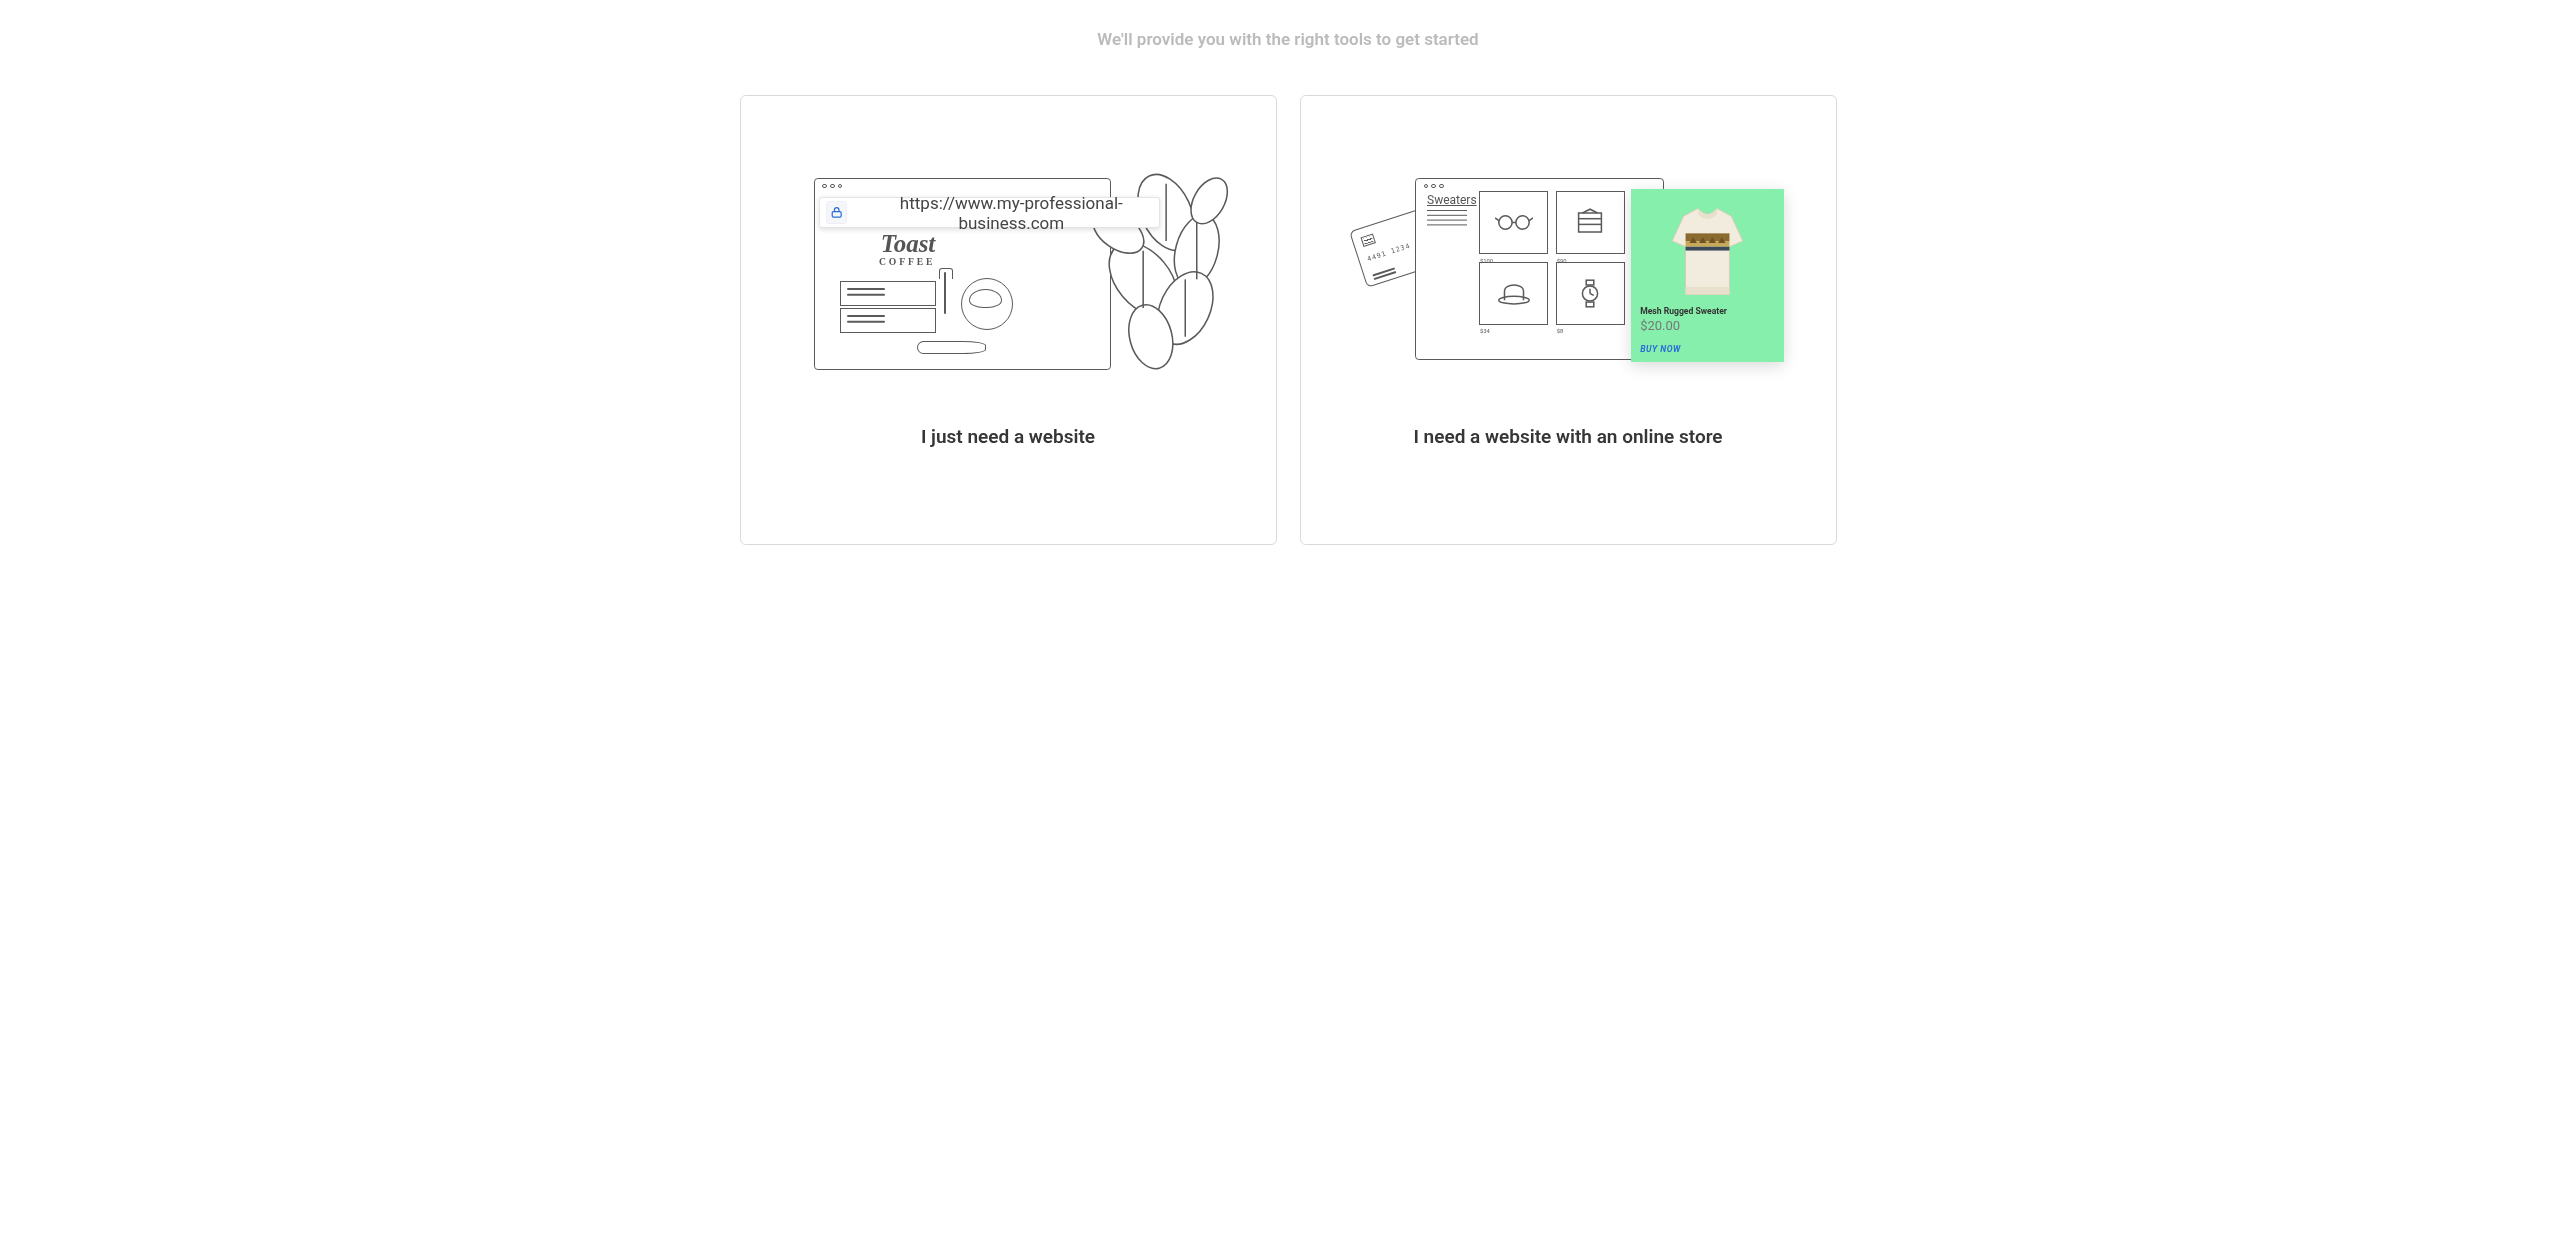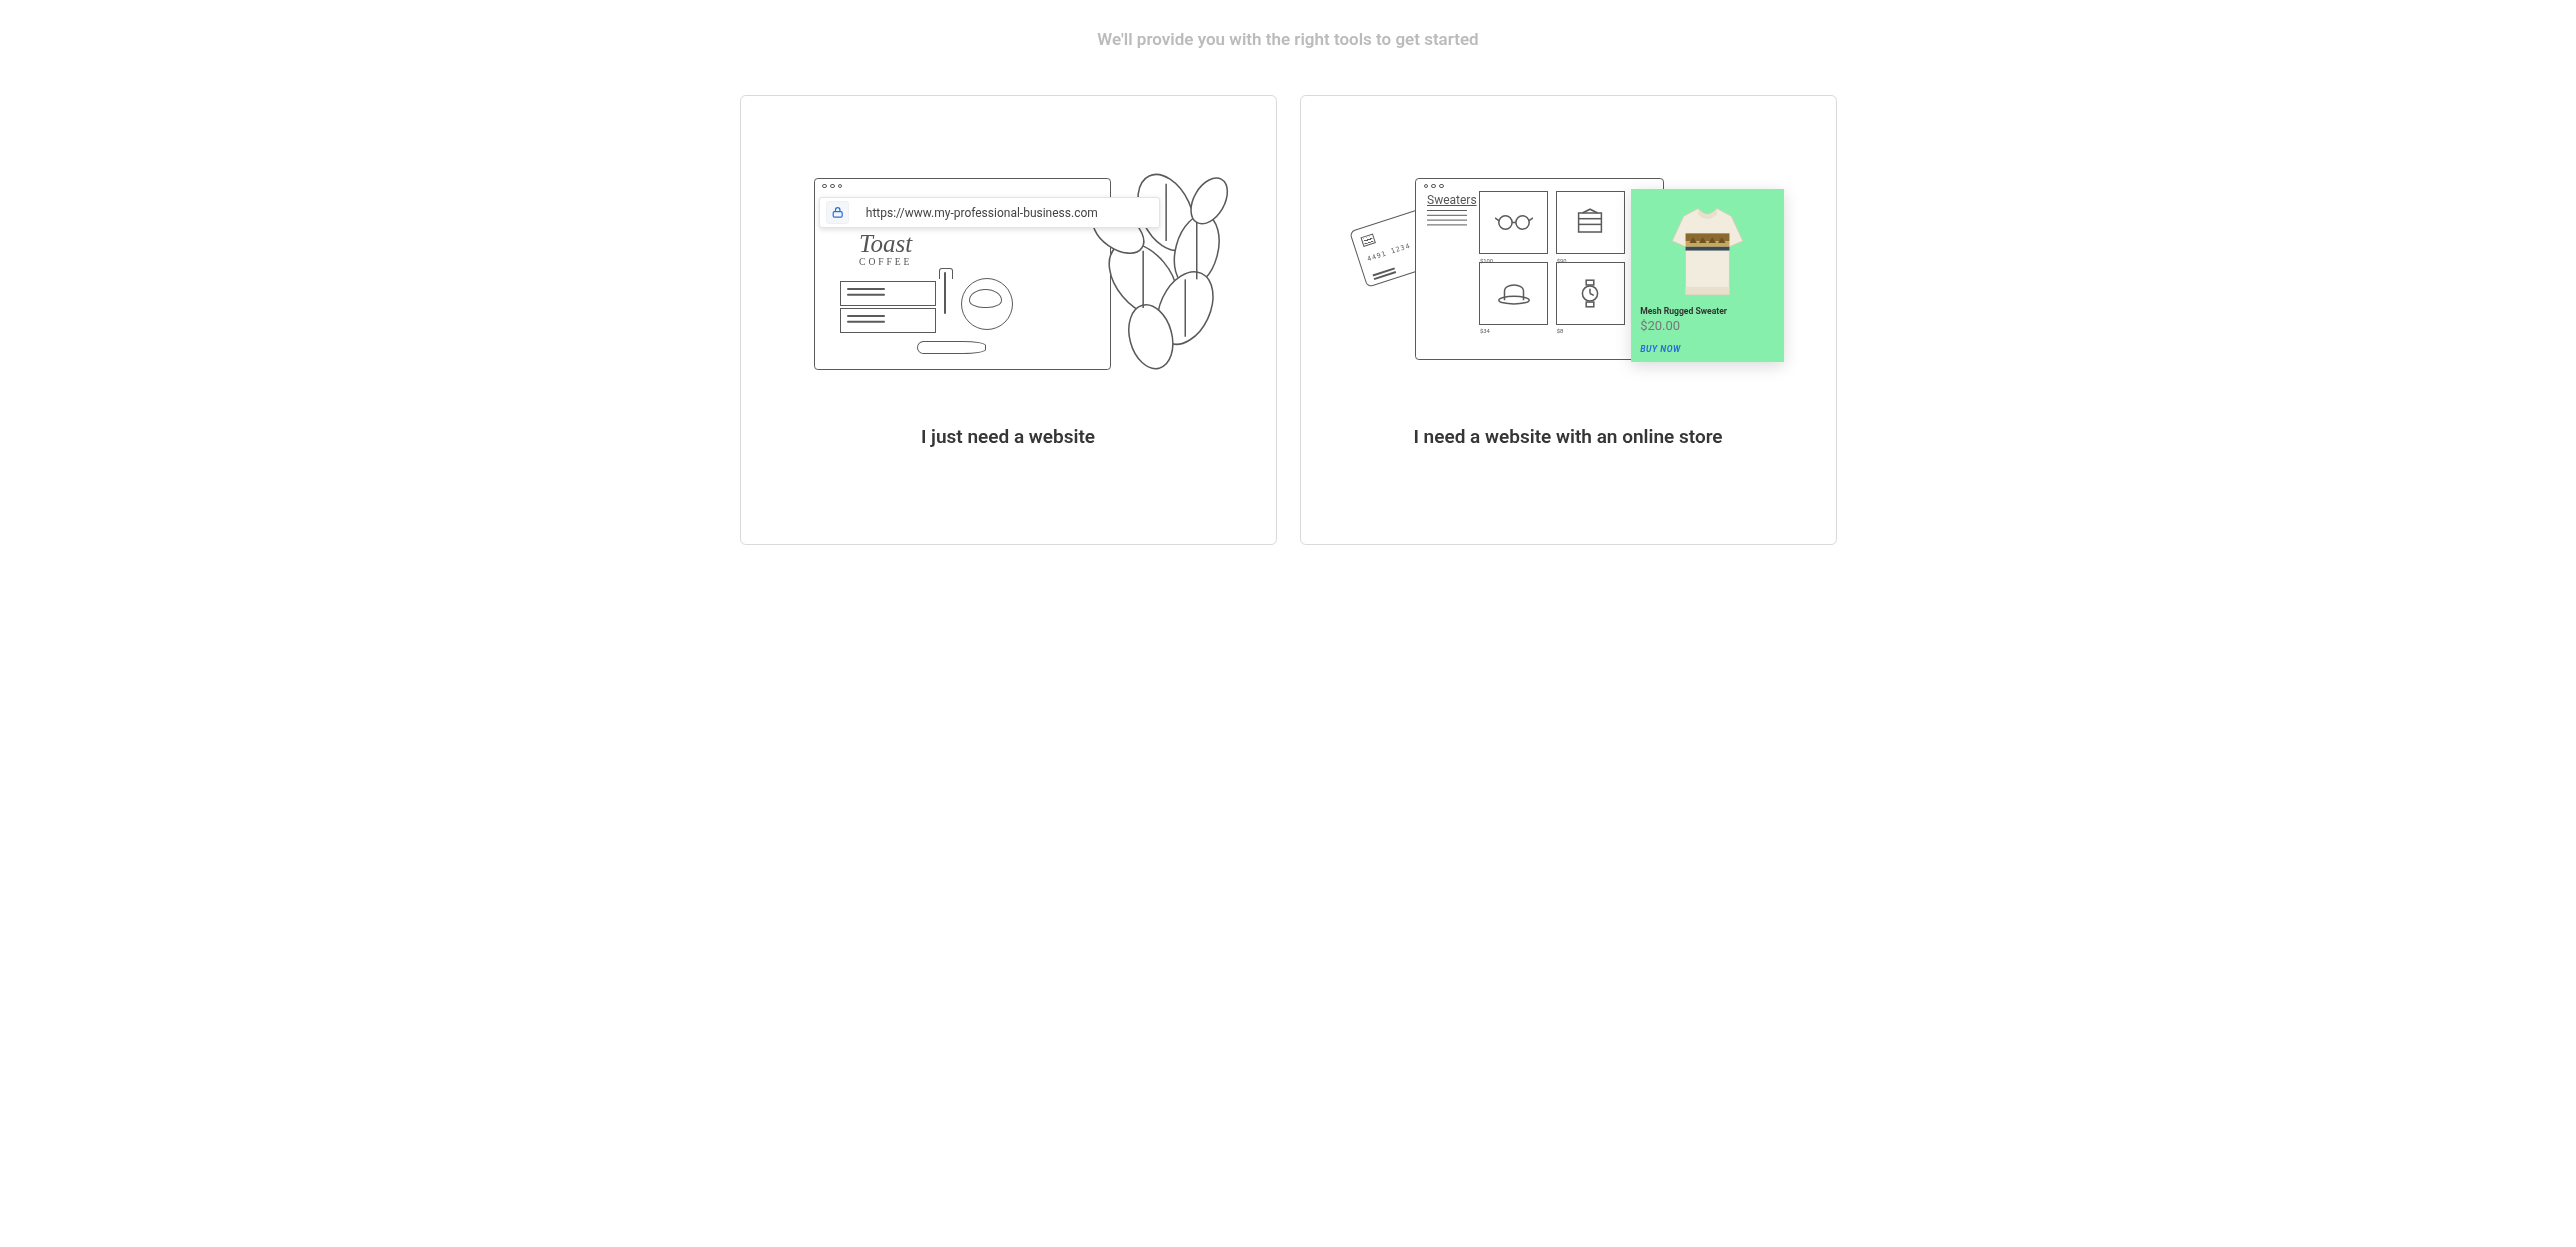--- a/index.html
+++ b/index.html
@@ -88,25 +88,26 @@
       padding-left: 5.8px;
     }
     .lock-badge {
       width: 23px; height: 23px;
       background: #f5f6f9;
       border: 1px solid #eef0f4;
       border-radius: 2.9px;
       display: flex; align-items: center; justify-content: center;
       margin-right: 17px;
     }
-    .addr-text { font-size: 12px; color: #444; }
+    .addr-text { font-size: 17px; color: #444; }
     .toast-logo {
-      position: absolute; top: 59px; left: 57px;
+      position: absolute; top: 59px; left: 77px;
       font-family: cursive;
-      text-align: center;
+      text-align: right;
+      font-weight: bold;
     }
     .toast-script { font-size: 25px; font-style: italic; color:#555; line-height: .9; }
     .toast-sub { font-size: 9.6px; letter-spacing: 2.9px; color:#555; }
     .menu-card1 { position:absolute; top:107px; left:38px; width:96px; height:25px; border:1.4px solid #5a5a5a; }
     .menu-card2 { position:absolute; top:134px; left:38px; width:96px; height:25px; border:1.4px solid #5a5a5a; }
     .menu-card1::after,.menu-card2::after{content:'';position:absolute;left:5.8px;top:5.8px;width:38px;height:1.9px;background:#5a5a5a;border-radius:1px;box-shadow:0 5.8px 0 #5a5a5a;}
     .plate{position:absolute;top:104px;left:159px;width:52px;height:52px;border:1.4px solid #5a5a5a;border-radius:50%;}
     .croissant{position:absolute;top:115px;left:167px;width:33px;height:19px;border:1.4px solid #5a5a5a;border-radius:50% 50% 45% 45% / 60% 60% 40% 40%;}
     .fork{position:absolute;top:98px;left:142px;width:1.9px;height:42px;background:#5a5a5a;border-radius:1px;}
     .fork::before{content:'';position:absolute;top:-3.8px;left:-4.8px;width:11.5px;height:9.6px;border:1.4px solid #5a5a5a;border-bottom:none;border-radius:2.9px 2.9px 0 0;}

